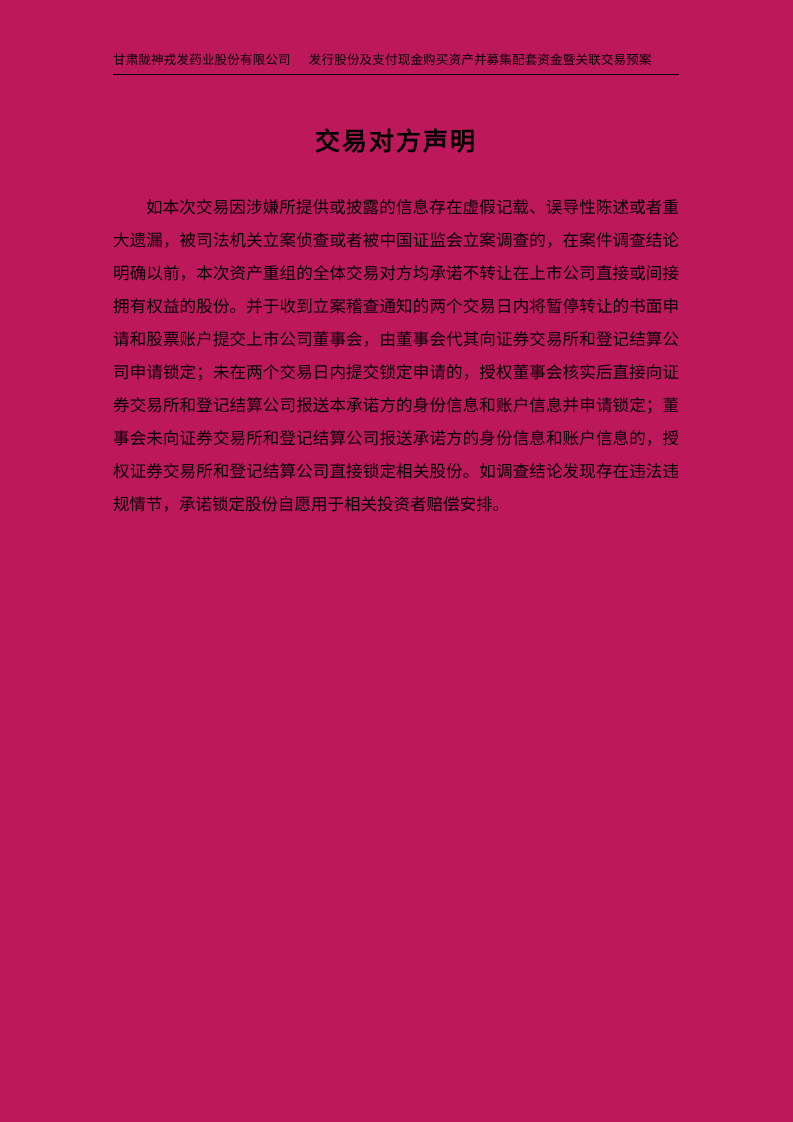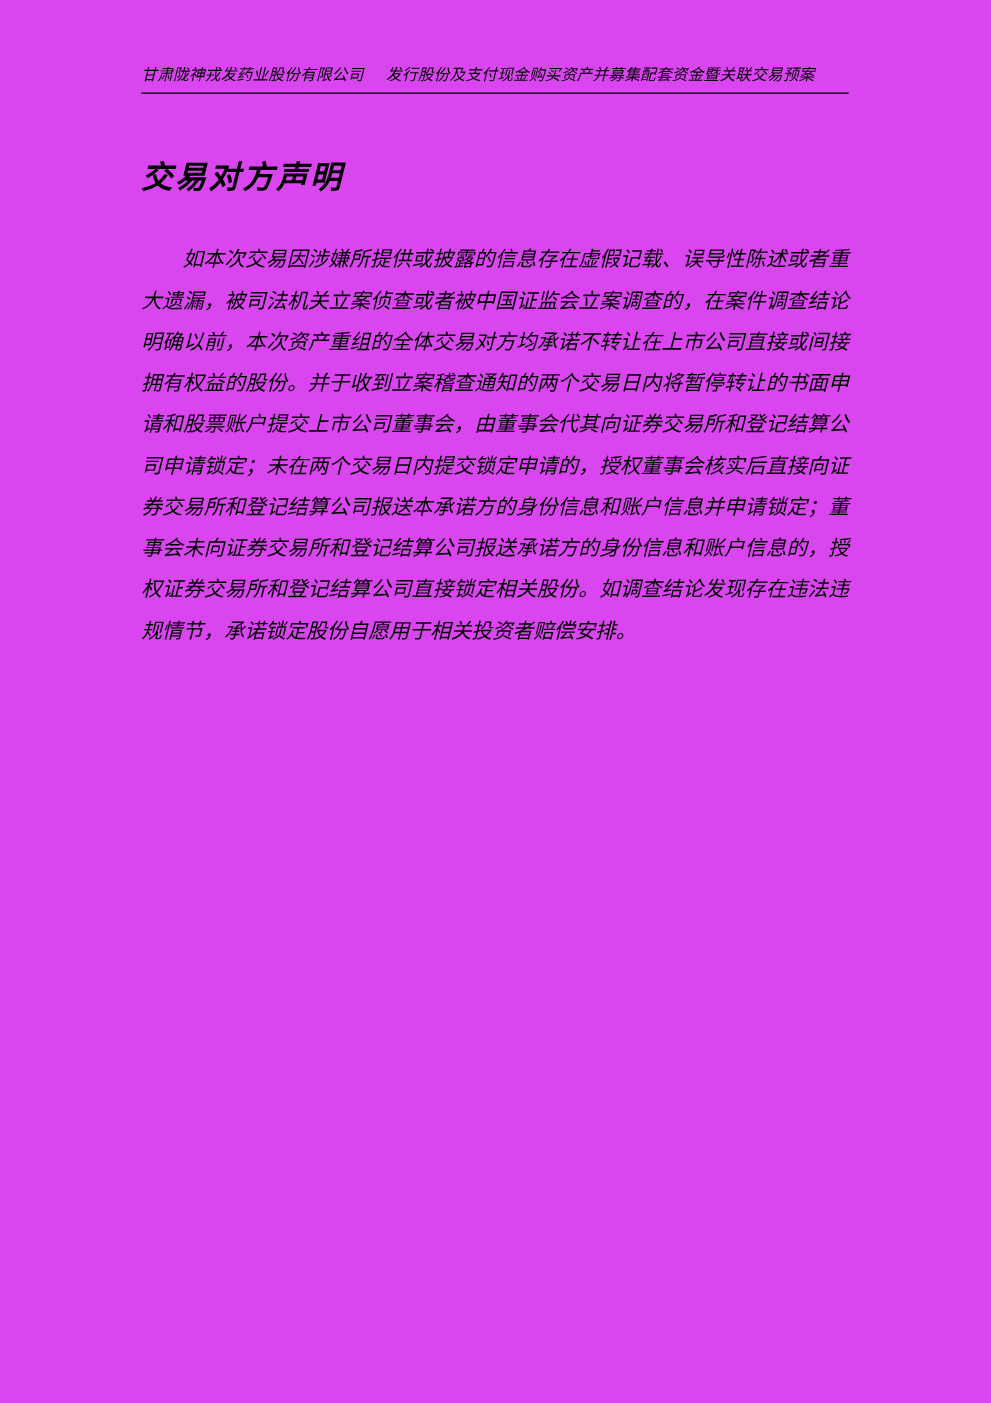--- a/index.html
+++ b/index.html
@@ -6,26 +6,25 @@
     margin: 0;
     padding: 0;
     background: #c9c9c9;
   }
   body {
     font-family: "Liberation Serif", "DejaVu Serif", serif;
   }
   .page {
     width: 793px;
     height: 1122px;
-    background: #d946ef;
+    background: #be185d;
     margin: 0 auto;
     position: relative;
     box-sizing: border-box;
     overflow: hidden;
-    font-style: italic;
   }
   .page-inner {
     position: absolute;
     left: 113px;
     top: 52px;
     width: 566px;
   }
   .header {
     font-size: 12.5px;
     line-height: 1.4;
@@ -34,21 +33,21 @@
     padding-bottom: 4px;
     border-bottom: 1.6px solid #000;
     white-space: nowrap;
   }
   .header .sep {
     display: inline-block;
     width: 18px;
   }
   .doc-title {
     margin-top: 46px;
-    text-align: left;
+    text-align: center;
     font-size: 25px;
     font-weight: bold;
     letter-spacing: 2px;
     font-family: "Liberation Serif", "DejaVu Serif", serif;
   }
   .body-text {
     margin-top: 34px;
   }
   .para {
     font-size: 16.5px;

